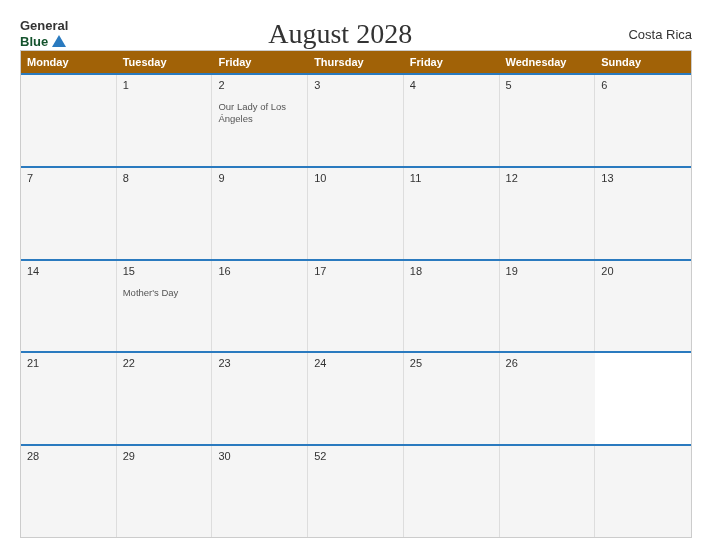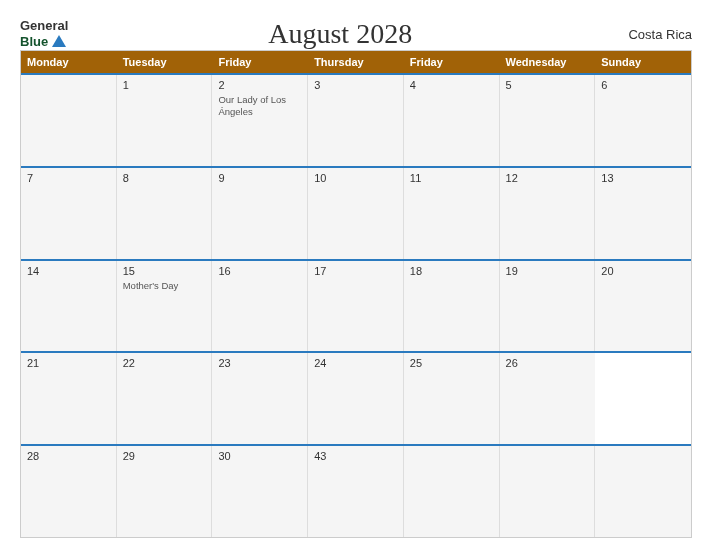--- a/index.html
+++ b/index.html
@@ -109,21 +109,21 @@
     }
     .day-num {
       font-size: 11px;
       color: #333;
       font-weight: normal;
       margin-bottom: 2px;
     }
     .holiday {
       font-size: 9.5px;
       color: #555;
-      margin-top: 1px;
+      margin-top: 8px;
       line-height: 1.3;
     }
   </style>
 </head>
 <body>
 
 <div class="page">
   <div class="header">
     <div class="logo">
       <span class="logo-general">General</span>
@@ -240,21 +240,21 @@
           <div class="cal-cell">
             <span class="day-num">28</span>
           </div>
           <div class="cal-cell">
             <span class="day-num">29</span>
           </div>
           <div class="cal-cell">
             <span class="day-num">30</span>
           </div>
           <div class="cal-cell">
-            <span class="day-num">43</span>
+            <span class="day-num">52</span>
           </div>
           <div class="cal-cell empty"></div>
           <div class="cal-cell empty"></div>
           <div class="cal-cell empty"></div>
         </div>
       </div>
   </div>
 </div>
 
 </body></html>

